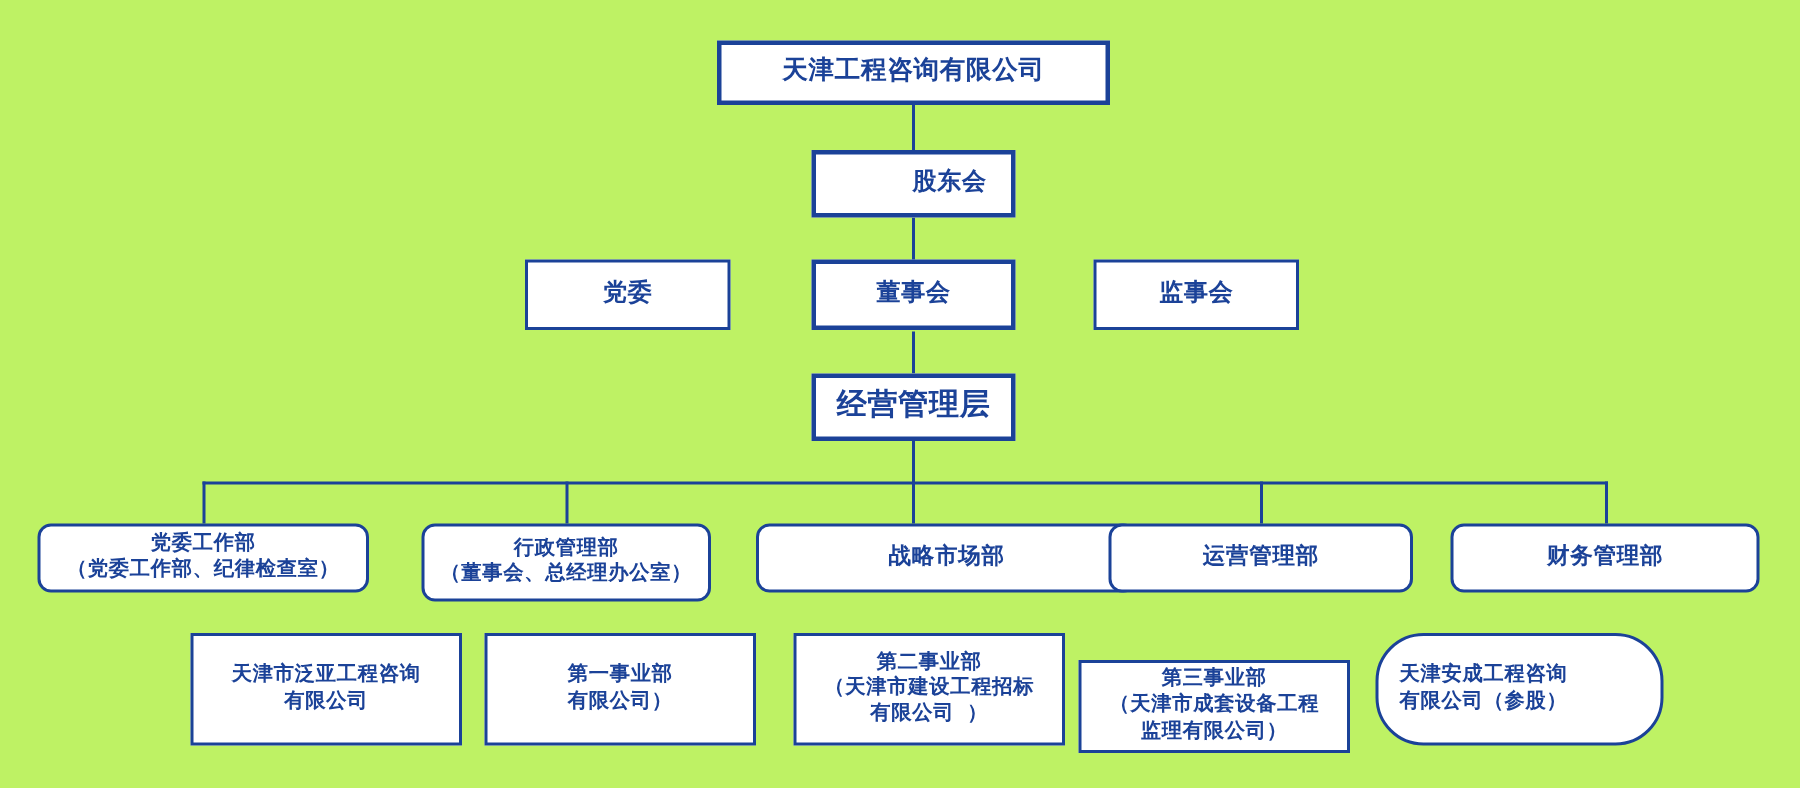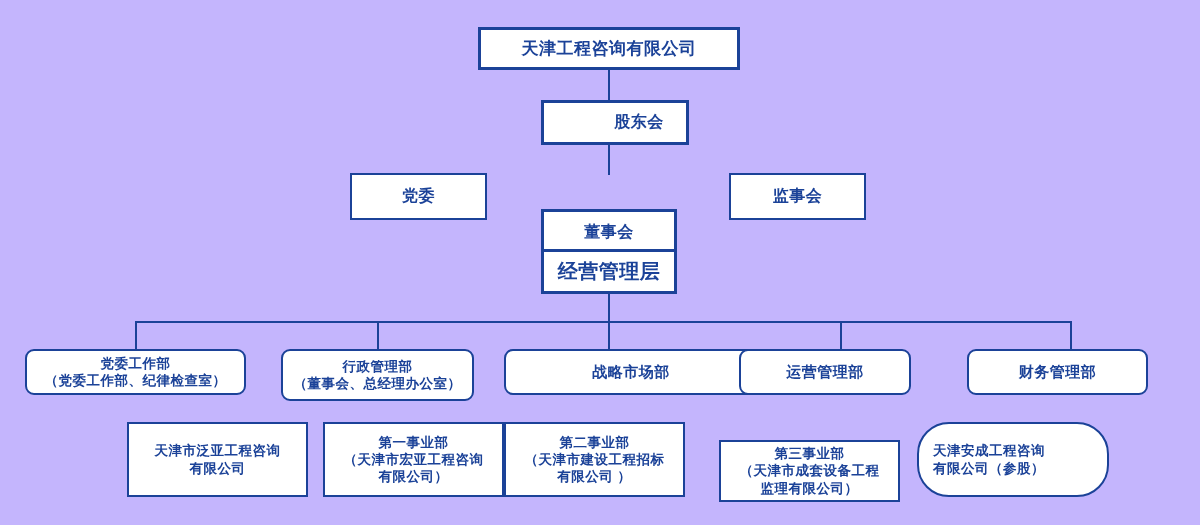--- a/index.html
+++ b/index.html
@@ -8,22 +8,23 @@
     padding: 0;
     background: #ffffff;
   }
   body {
     font-family: "Liberation Sans", "DejaVu Sans", sans-serif;
   }
   #chart-root {
     position: relative;
     width: 1200px;
     height: 525px;
-    background: #c4b5fd;
+    background: #bef264;
     overflow: hidden;
+    font-family: Liberation Mono, monospace;
   }
   
   .conn {
     position: absolute;
     background: #1b4298;
   }
   .conn-v { width: 2px; }
   .conn-h { height: 2px; }
 
   
@@ -80,33 +81,33 @@
   <div class="conn conn-v" style="left:608px; top:321px; height:28px;"></div>
   <div class="conn conn-v" style="left:840px; top:321px; height:28px;"></div>
   <div class="conn conn-v" style="left:1070px; top:321px; height:28px;"></div>
 
   <div class="node bd-thick t-company" style="left:478px; top:27px; width:262px; height:43px;">
     <span class="txt">
       <span class="line">天津工程咨询有限公司</span>
     </span>
   </div>
 
-  <div class="node bd-thick t-gov" style="left:541px; top:100px; width:148px; height:45px;padding-left:48px;">
+  <div class="node bd-thick t-gov" style="left:541px; top:100px; width:136px; height:45px;padding-left:48px;">
     <span class="txt">
       <span class="line">股东会</span>
     </span>
   </div>
 
   <div class="node bd-thin t-gov" style="left:350px; top:173px; width:137px; height:47px;">
     <span class="txt">
       <span class="line">党委</span>
     </span>
   </div>
 
-  <div class="node bd-thick t-gov" style="left:541px; top:173px; width:136px; height:47px;margin-top:36px;">
+  <div class="node bd-thick t-gov" style="left:541px; top:173px; width:136px; height:47px;">
     <span class="txt">
       <span class="line">董事会</span>
     </span>
   </div>
 
   <div class="node bd-thin t-gov" style="left:729px; top:173px; width:137px; height:47px;">
     <span class="txt">
       <span class="line">监事会</span>
     </span>
   </div>
@@ -130,48 +131,47 @@
       <span class="line">（董事会、总经理办公室）</span>
     </span>
   </div>
 
   <div class="node bd-med rounded t-dept" style="left:504px; top:349px; width:254px; height:46px;">
     <span class="txt">
       <span class="line">战略市场部</span>
     </span>
   </div>
 
-  <div class="node bd-med rounded t-dept" style="left:739px; top:349px; width:172px; height:46px;">
+  <div class="node bd-med rounded t-dept" style="left:739px; top:349px; width:203px; height:46px;">
     <span class="txt">
       <span class="line">运营管理部</span>
     </span>
   </div>
 
-  <div class="node bd-med rounded t-dept" style="left:967px; top:349px; width:181px; height:46px;">
+  <div class="node bd-med rounded t-dept" style="left:967px; top:349px; width:206px; height:46px;">
     <span class="txt">
       <span class="line">财务管理部</span>
     </span>
   </div>
 
   <div class="node bd-thin t-sub" style="left:127px; top:422px; width:181px; height:75px;">
     <span class="txt">
       <span class="line">天津市泛亚工程咨询</span>
       <span class="line">有限公司</span>
     </span>
   </div>
 
   <div class="node bd-thin t-sub" style="left:323px; top:422px; width:181px; height:75px;">
     <span class="txt">
       <span class="line">第一事业部</span>
-      <span class="line">（天津市宏亚工程咨询</span>
       <span class="line">有限公司）</span>
     </span>
   </div>
 
-  <div class="node bd-thin t-sub" style="left:504px; top:422px; width:181px; height:75px;">
+  <div class="node bd-thin t-sub" style="left:529px; top:422px; width:181px; height:75px;">
     <span class="txt">
       <span class="line">第二事业部</span>
       <span class="line">（天津市建设工程招标</span>
       <span class="line">有限公司 ）</span>
     </span>
   </div>
 
   <div class="node bd-thin t-sub" style="left:719px; top:440px; width:181px; height:62px;">
     <span class="txt">
       <span class="line">第三事业部</span>

